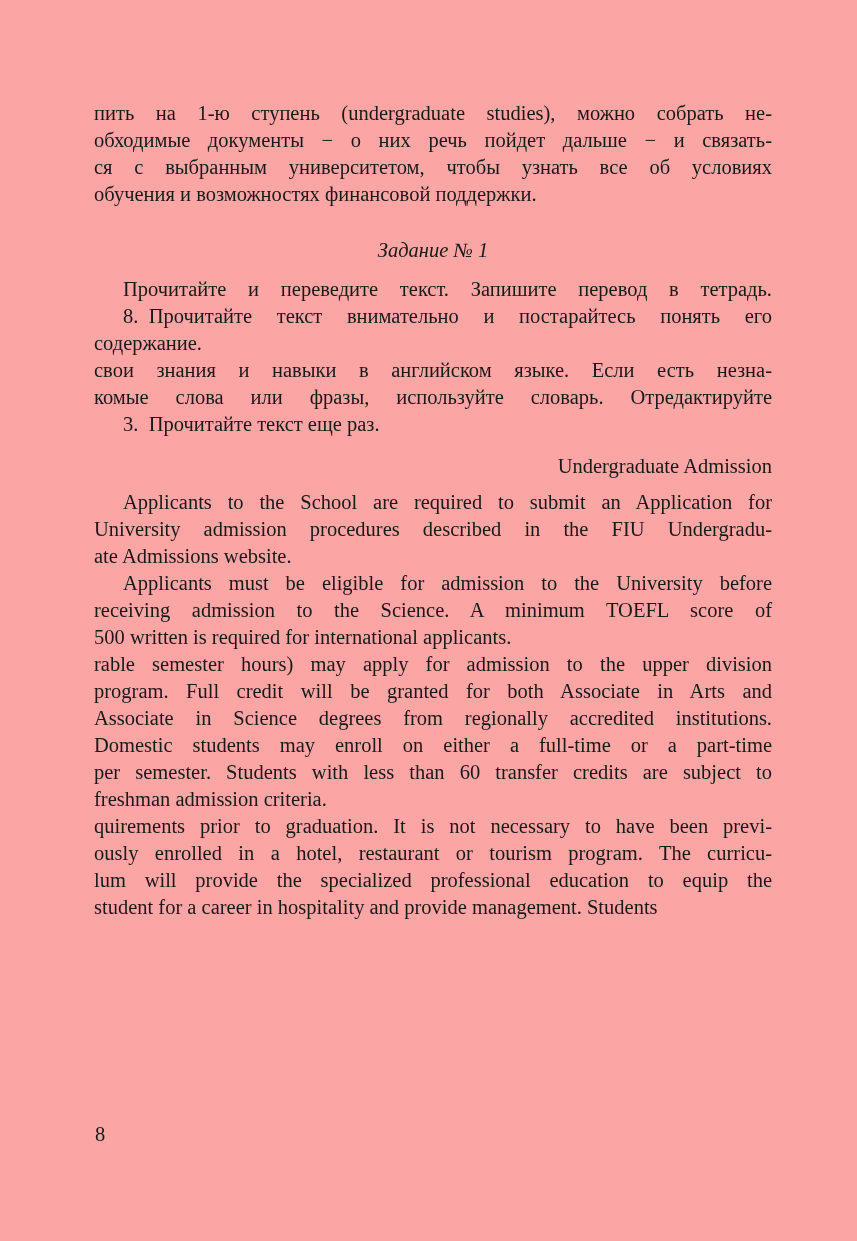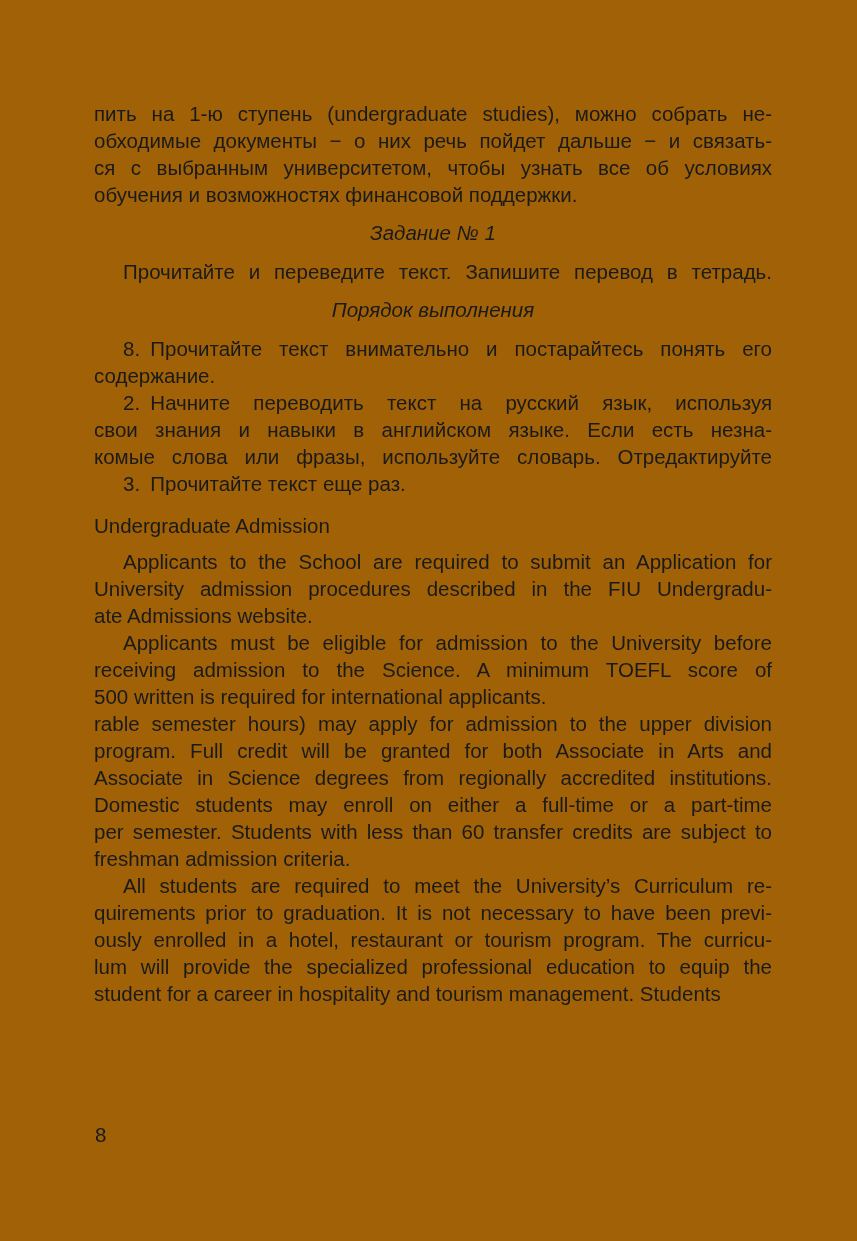--- a/index.html
+++ b/index.html
@@ -5,41 +5,41 @@
   html, body {
     margin: 0;
     padding: 0;
     background: #e8e8e8;
   }
   .page {
     position: relative;
     width: 857px;
     height: 1241px;
     margin: 0 auto;
-    background: #a16207;
+    background: #fca5a5;
     overflow: hidden;
-    font-family: Liberation Sans, sans-serif;
+    font-family: Liberation Serif, serif;
     color: #1a1a1a;
   }
   .text-block {
     position: absolute;
     left: 94px;
     top: 100px;
     width: 678px;
     font-size: 20.5px;
     line-height: 27px;
   }
   .block { margin: 0; }
   .block.heading-italic {
     font-style: italic;
     text-align: center;
-    margin: 11px 0 12px;
+    margin: 29px 0 12px;
   }
   .block.heading {
-    text-align: left;
+    text-align: right;
     margin: 15px 0 9px;
   }
   .line { min-height: 27px; }
   .line.fill {
     text-align: justify;
     text-align-last: justify;
   }
   .line.indent { text-indent: 29px; }
   .page-number {
     position: absolute;
@@ -59,29 +59,25 @@
         <div class="line fill">обходимые документы − о них речь пойдет дальше − и связать-</div>
         <div class="line fill">ся с выбранным университетом, чтобы узнать все об условиях</div>
         <div class="line">обучения и возможностях финансовой поддержки.</div>
       </div>
       <div class="block heading-italic">
         <div class="line">Задание № 1</div>
       </div>
       <div class="block body">
         <div class="line fill indent">Прочитайте и переведите текст. Запишите перевод в тетрадь.</div>
       </div>
-      <div class="block heading-italic">
-        <div class="line">Порядок выполнения</div>
-      </div>
       <div class="block body">
         <div class="line fill indent">8. Прочитайте текст внимательно и постарайтесь понять его</div>
         <div class="line">содержание.</div>
       </div>
       <div class="block body">
-        <div class="line fill indent">2. Начните переводить текст на русский язык, используя</div>
         <div class="line fill">свои знания и навыки в английском языке. Если есть незна-</div>
         <div class="line fill">комые слова или фразы, используйте словарь. Отредактируйте</div>
       </div>
       <div class="block body">
         <div class="line indent">3. Прочитайте текст еще раз.</div>
       </div>
       <div class="block heading">
         <div class="line">Undergraduate Admission</div>
       </div>
       <div class="block body">
@@ -96,21 +92,20 @@
       </div>
       <div class="block body">
         <div class="line fill">rable semester hours) may apply for admission to the upper division</div>
         <div class="line fill">program. Full credit will be granted for both Associate in Arts and</div>
         <div class="line fill">Associate in Science degrees from regionally accredited institutions.</div>
         <div class="line fill">Domestic students may enroll on either a full-time or a part-time</div>
         <div class="line fill">per semester. Students with less than 60 transfer credits are subject to</div>
         <div class="line">freshman admission criteria.</div>
       </div>
       <div class="block body">
-        <div class="line fill indent">All students are required to meet the University’s Curriculum re-</div>
         <div class="line fill">quirements prior to graduation. It is not necessary to have been previ-</div>
         <div class="line fill">ously enrolled in a hotel, restaurant or tourism program. The curricu-</div>
         <div class="line fill">lum will provide the specialized professional education to equip the</div>
-        <div class="line">student for a career in hospitality and tourism management. Students</div>
+        <div class="line">student for a career in hospitality and provide management. Students</div>
       </div>
     </div>
   <div class="page-number">8</div>
 </div>
 
 </body></html>

